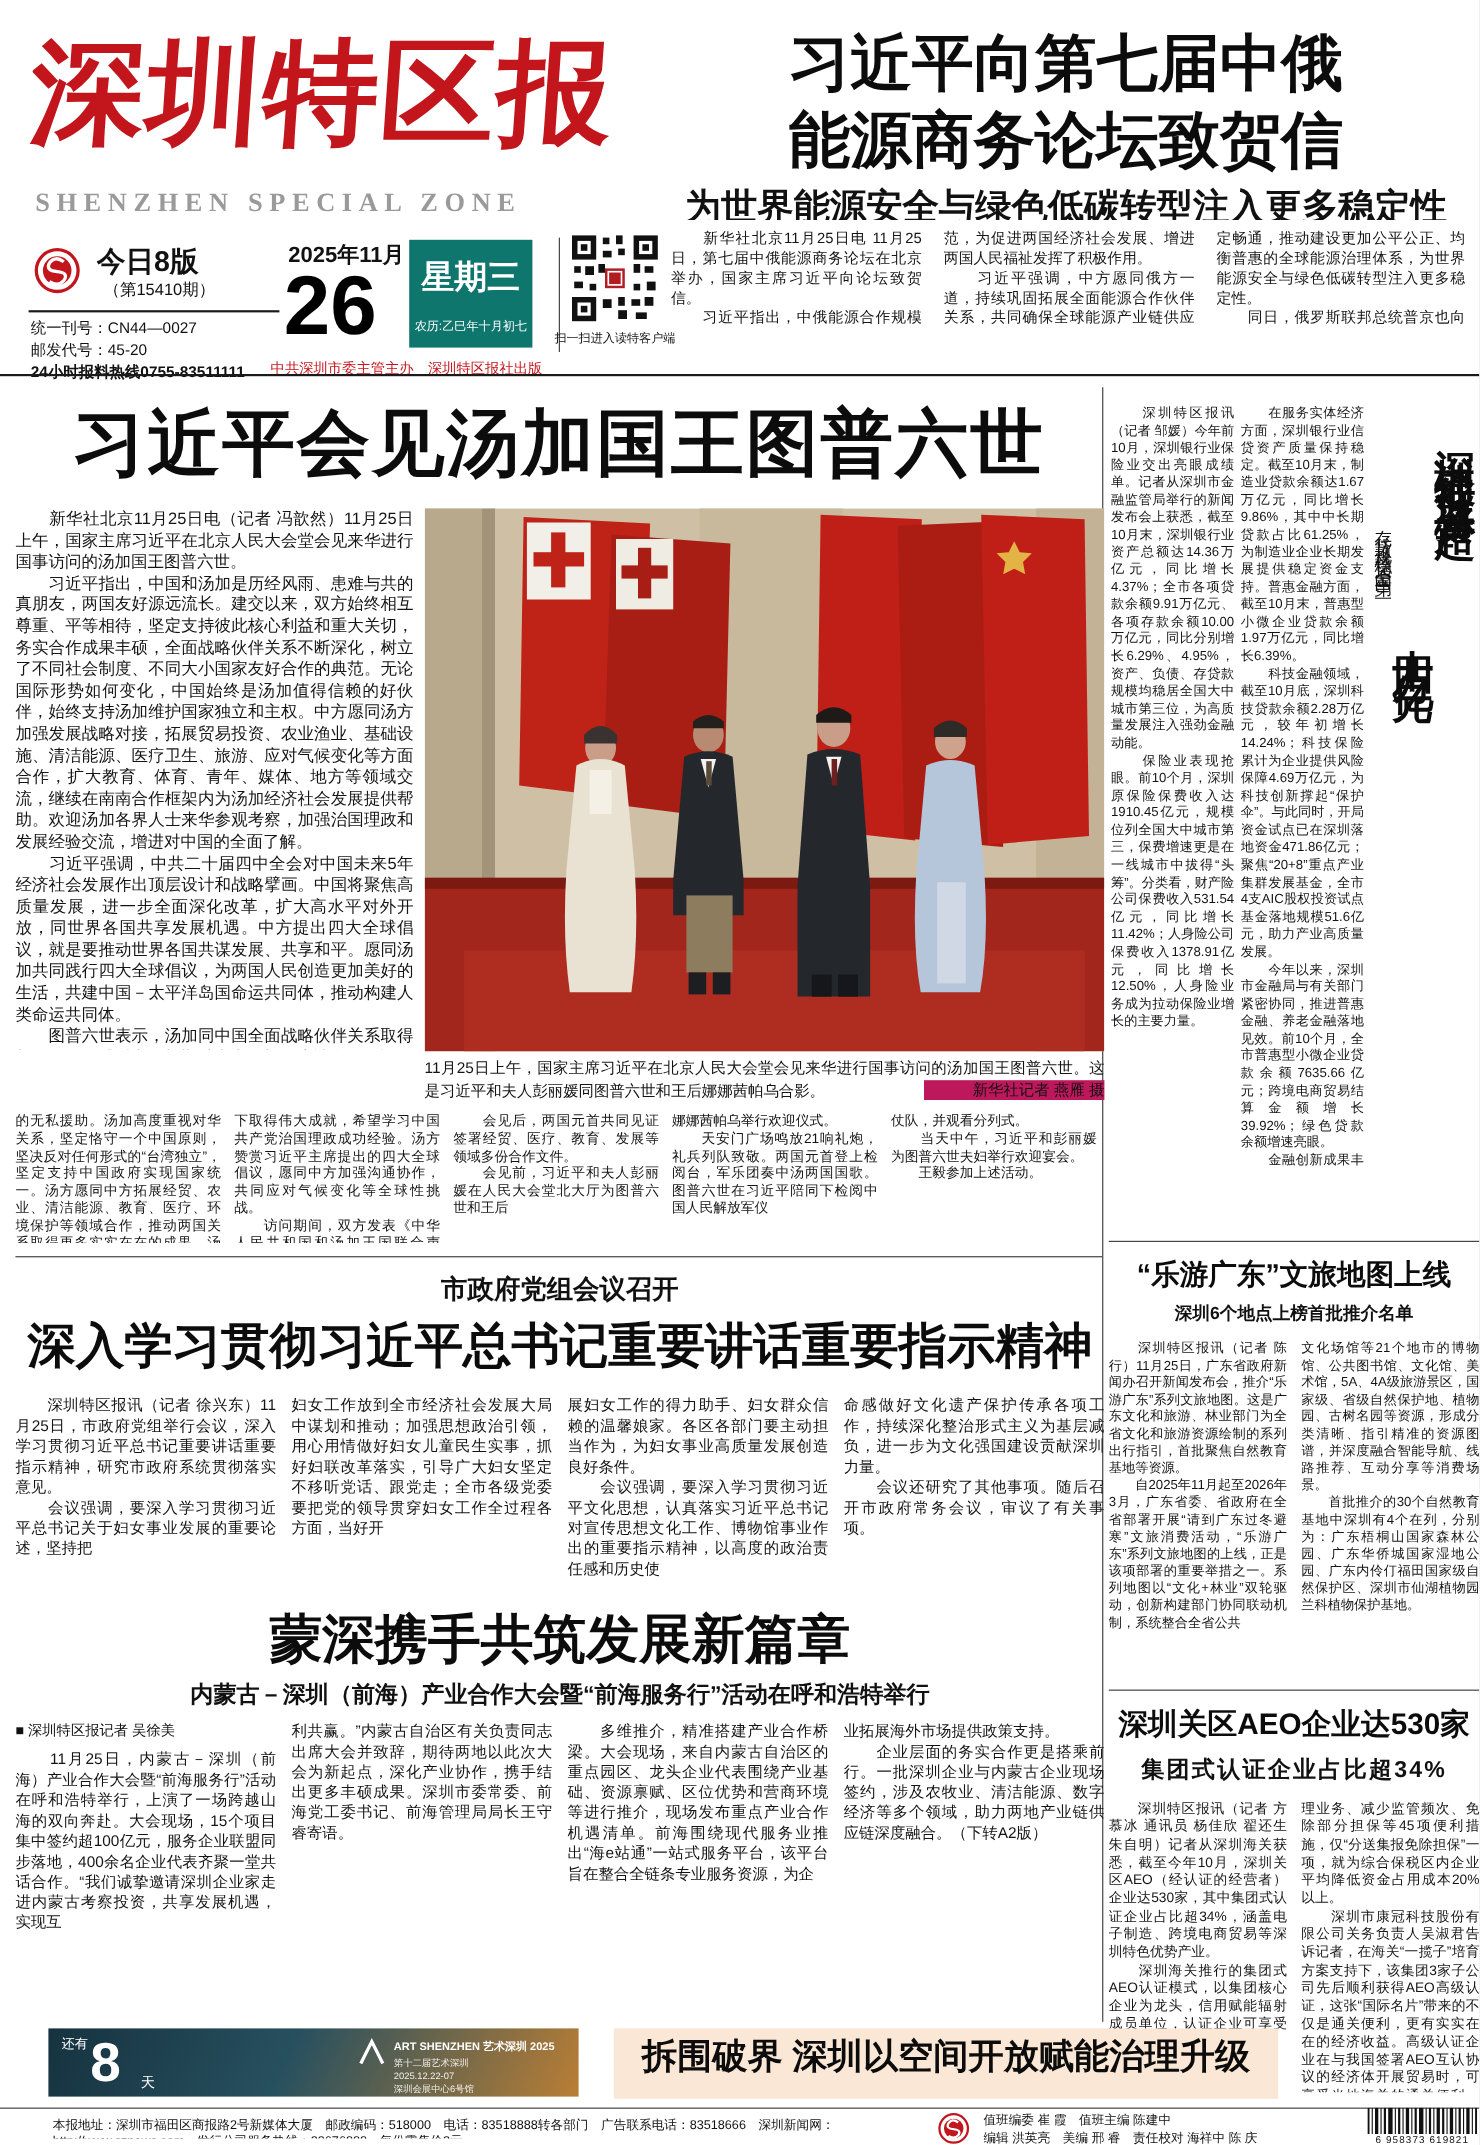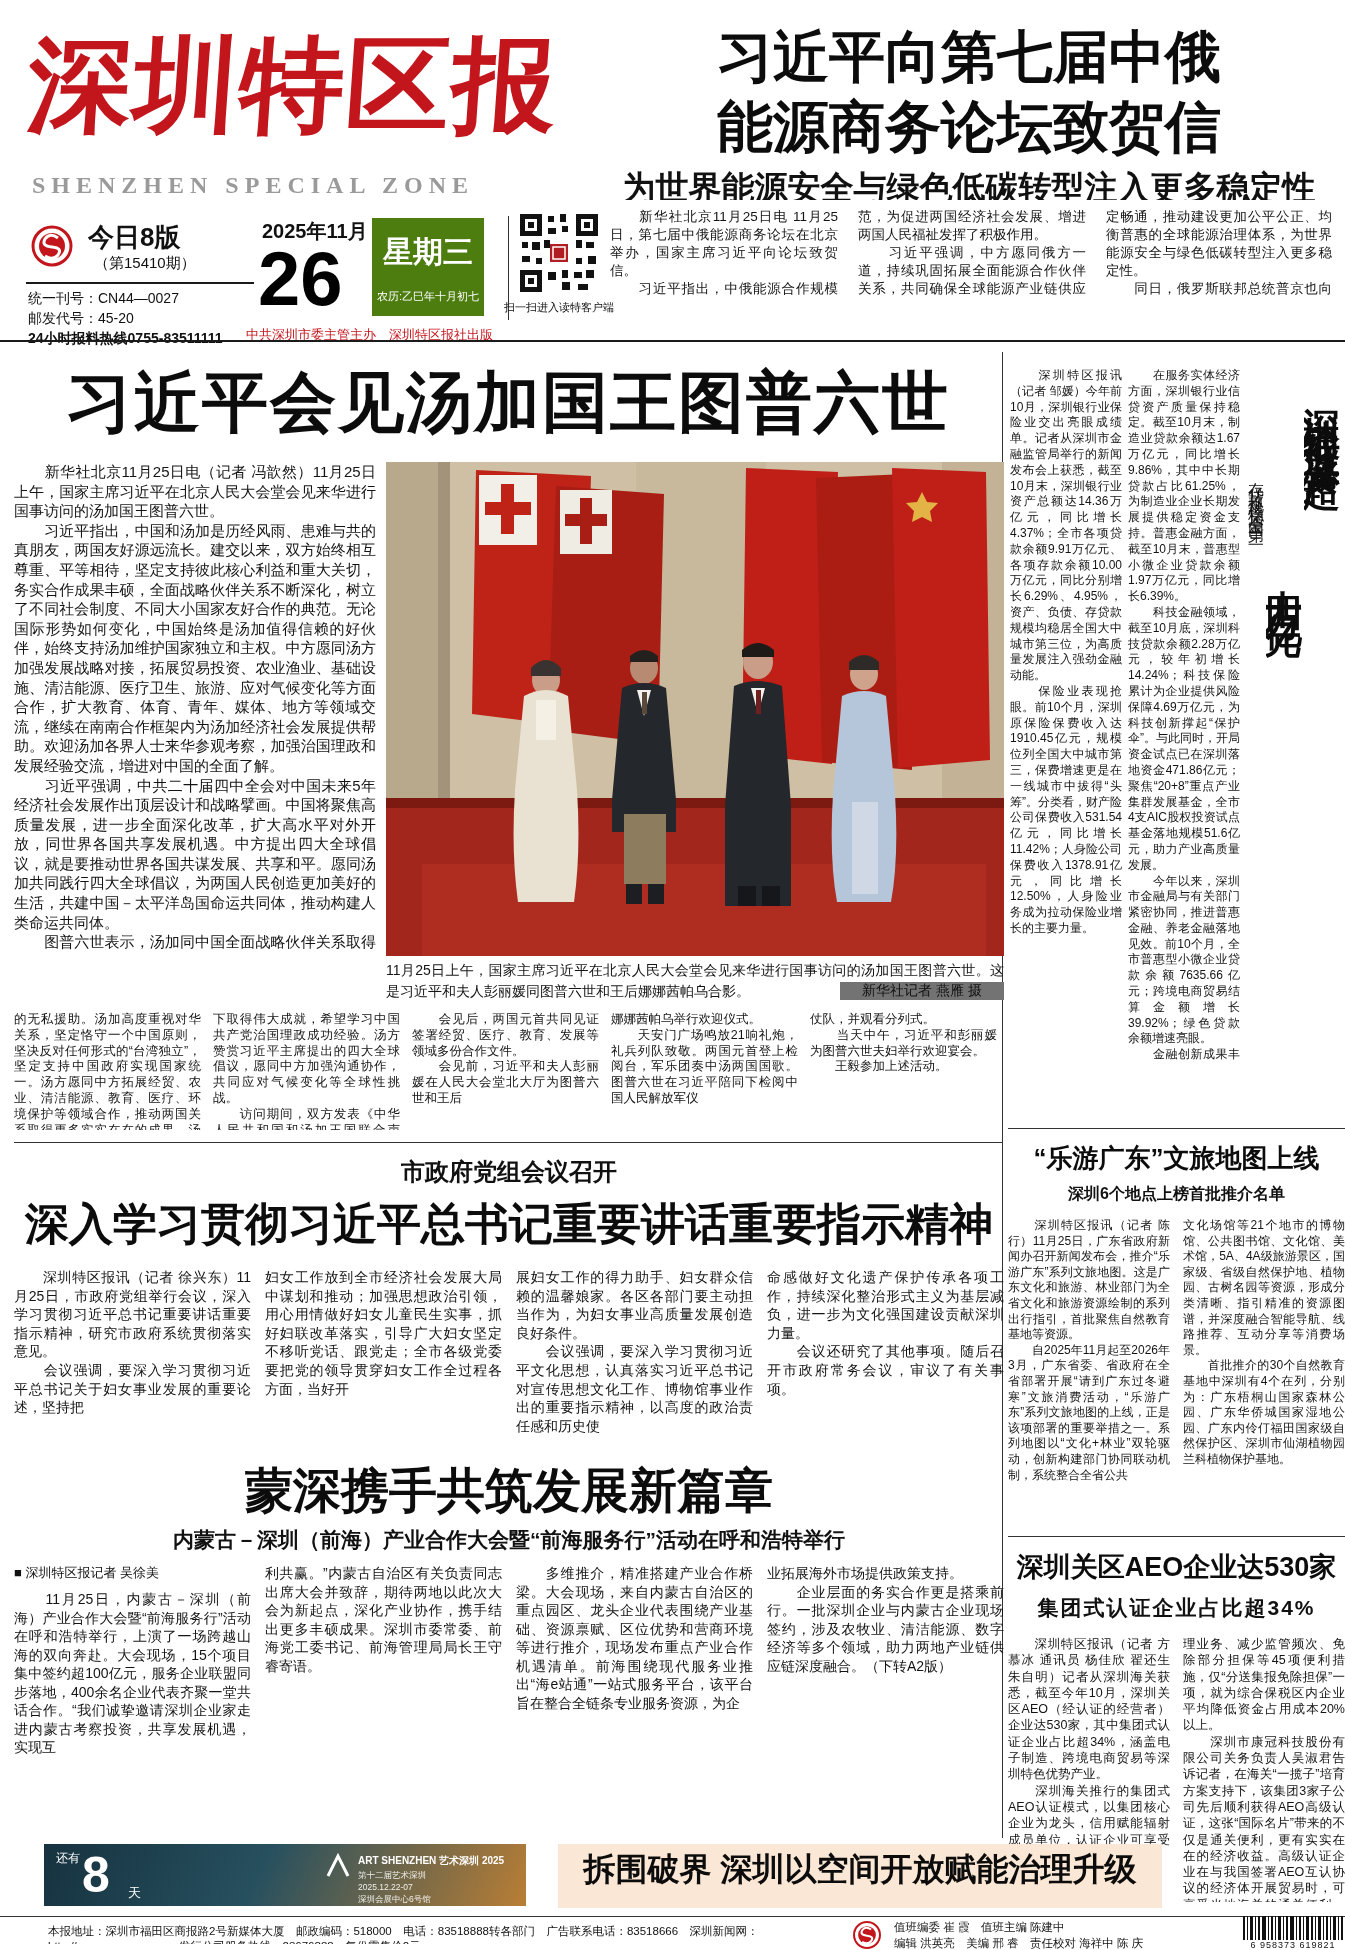--- a/index.html
+++ b/index.html
@@ -14,21 +14,21 @@
   .rule-h{position:absolute;border-top:2px solid #1a1a1a}
   .rule-h-thin{position:absolute;border-top:1px solid #333}
   .rule-v{position:absolute;border-left:1.5px solid #333}
   .mast-title{font-weight:900;font-size:104px;line-height:160px;letter-spacing:2px;color:#c3161c;
               transform:skewX(-4deg);font-family:"Liberation Serif","DejaVu Serif",serif}
   .mast-en{font-family:"Liberation Serif","DejaVu Serif",serif;font-weight:700;font-size:24px;
            letter-spacing:6px;color:#9a9a9a}
   .kicker{font-weight:700}
   .headline{font-weight:900;color:#0c0c0c}
   .vert{writing-mode:vertical-rl;text-orientation:upright}
-  .greenbox{background:#4d7c0f;color:#fff}
+  .greenbox{background:#0f766e;color:#fff}
   .body-col{color:#141414}
 </style>
 </head>
 <body>
 
 <div class="page">
 
   <div class="abs mast-title" style="left:28px;top:6px;width:545px;height:165px">深圳特区报</div>
   <div class="abs mast-en" style="left:32px;top:172px;width:540px;height:30px">SHENZHEN SPECIAL ZONE DAILY</div>
 
@@ -167,21 +167,21 @@
       <rect x="352" y="424" width="18" height="20" fill="#15171a"></rect>
         <rect x="376" y="424" width="18" height="20" fill="#15171a"></rect>
 
       <ellipse cx="478" cy="212" rx="14" ry="16" fill="#cfa28c"></ellipse>
       <path d="M463 200 q15 -14 30 0 l0 8 -30 0 Z" fill="#2e2a27"></path>
       <path d="M456 234 q22 -10 44 0 l9 98 q4 64 -4 108 l-54 0 q-8 -44 -4 -108 Z" fill="#b6c6da"></path>
       <rect x="466" y="340" width="26" height="92" fill="#cfd8e4"></rect>
     </svg>
   </div>
   <div class="abs j body-col" style="left:386px;top:960px;width:618px;height:44px;font-size:14px;line-height:21px">11月25日上午，国家主席习近平在北京人民大会堂会见来华进行国事访问的汤加国王图普六世。这是习近平和夫人彭丽媛同图普六世和王后娜娜茜帕乌合影。</div>
-  <div class="abs" style="left:840px;top:982px;width:164px;height:18px;font-size:14px;text-align:center;background:#737373">新华社记者 燕雁 摄</div>
+  <div class="abs" style="left:840px;top:982px;width:164px;height:18px;font-size:14px;text-align:right;background:#be185d">新华社记者 燕雁 摄</div>
 
   <div class="abs j pre body-col" style="left:14px;top:1012px;width:187px;height:118px;font-size:12.5px;line-height:15.8px">的无私援助。汤加高度重视对华关系，坚定恪守一个中国原则，坚决反对任何形式的“台湾独立”，坚定支持中国政府实现国家统一。汤方愿同中方拓展经贸、农业、清洁能源、教育、医疗、环境保护等领域合作，推动两国关系取得更多实实在在的成果。汤加祝贺中国在习近平主席领导</div>
   <div class="abs j pre body-col" style="left:213px;top:1012px;width:187px;height:118px;font-size:12.5px;line-height:15.8px">下取得伟大成就，希望学习中国共产党治国理政成功经验。汤方赞赏习近平主席提出的四大全球倡议，愿同中方加强沟通协作，共同应对气候变化等全球性挑战。
 　　访问期间，双方发表《中华人民共和国和汤加王国联合声明》。</div>
   <div class="abs j pre body-col" style="left:412px;top:1012px;width:187px;height:118px;font-size:12.5px;line-height:15.8px">　　会见后，两国元首共同见证签署经贸、医疗、教育、发展等领域多份合作文件。
 　　会见前，习近平和夫人彭丽媛在人民大会堂北大厅为图普六世和王后</div>
   <div class="abs j pre body-col" style="left:611px;top:1012px;width:187px;height:118px;font-size:12.5px;line-height:15.8px">娜娜茜帕乌举行欢迎仪式。
 　　天安门广场鸣放21响礼炮，礼兵列队致敬。两国元首登上检阅台，军乐团奏中汤两国国歌。图普六世在习近平陪同下检阅中国人民解放军仪</div>
   <div class="abs j pre body-col" style="left:810px;top:1012px;width:187px;height:118px;font-size:12.5px;line-height:15.8px">仗队，并观看分列式。
 　　当天中午，习近平和彭丽媛为图普六世夫妇举行欢迎宴会。

